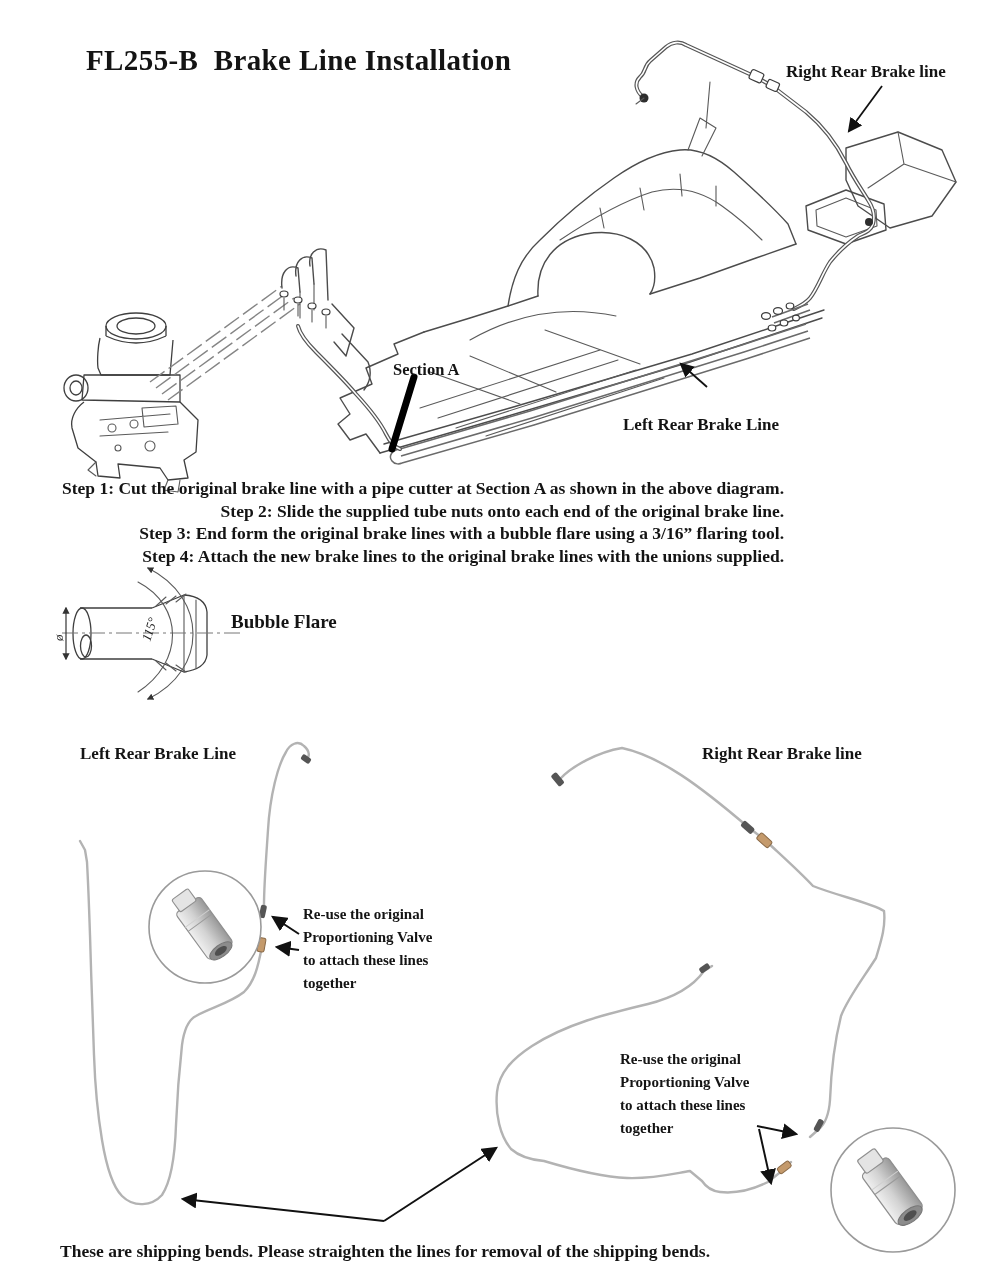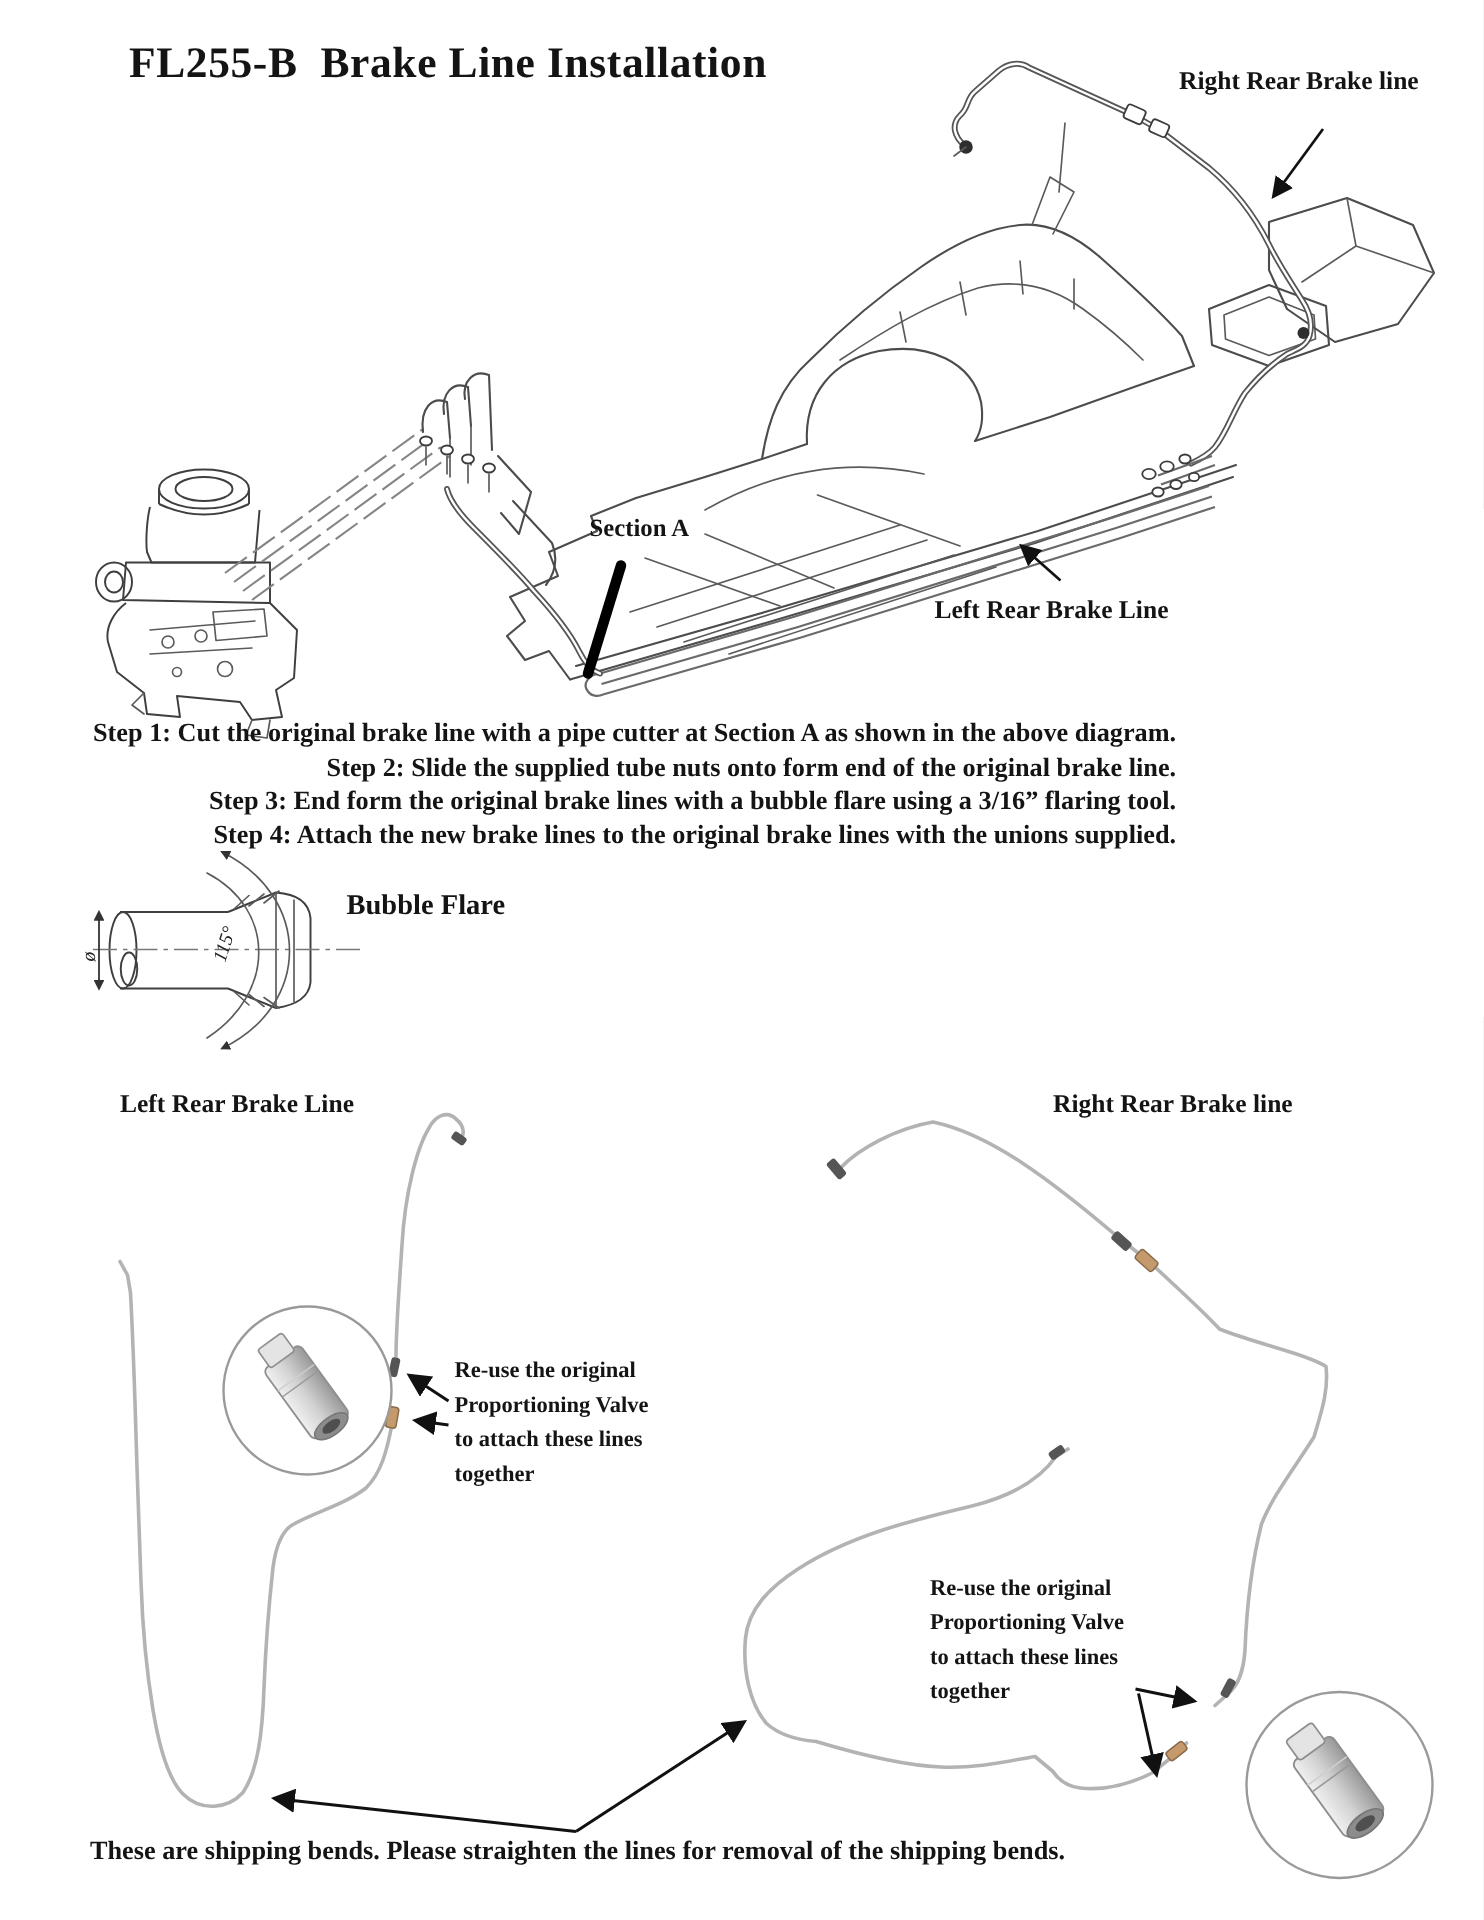--- a/index.html
+++ b/index.html
@@ -1,21 +1,21 @@
 <!DOCTYPE html>
 <html><head>
 <meta charset="utf-8">
 <style>
   html,body{margin:0;padding:0;background:#e9e9e9;}
   .page{
     position:relative;width:989px;height:1280px;background:#ffffff;
     font-family:"Liberation Serif","DejaVu Serif",serif;color:#141414;
     overflow:hidden;margin:0 auto;
   }
-  .lbl{position:absolute;font-weight:bold;white-space:nowrap;line-height:1.15;}
+  .lbl{position:absolute;font-weight:bold;white-space:nowrap;line-height:1.15;margin-top:18px;}
   .title{left:86px;top:26px;font-size:29px;letter-spacing:.4px;white-space:pre;}
   .lbl-rr-top{left:786px;top:44px;font-size:17px;}
   .lbl-section-a{left:393px;top:343px;font-size:16.5px;text-align:right;}
   .lbl-lr-top{left:623px;top:397px;font-size:17px;}
   .steps{position:absolute;left:62px;top:477px;font-weight:bold;font-size:17.5px;line-height:22.6px;text-align:right;}
   .bubble-lbl{left:231px;top:593px;font-size:19px;}
   .head-left{left:80px;top:726px;font-size:17px;}
   .head-right{left:702px;top:726px;font-size:17px;}
   .note{position:absolute;font-weight:bold;font-size:15px;line-height:23px;width:190px;}
   .note-left{left:303px;top:903px;}
@@ -201,21 +201,21 @@
   </svg>
 
   <div class="lbl title">FL255-B  Brake Line Installation</div>
 
   <div class="lbl lbl-rr-top">Right Rear Brake line</div>
   <div class="lbl lbl-section-a">Section A</div>
   <div class="lbl lbl-lr-top">Left Rear Brake Line</div>
 
   <div class="steps">
     <div>Step 1: Cut the original brake line with a pipe cutter at Section A as shown in the above diagram.</div>
-    <div>Step 2: Slide the supplied tube nuts onto form end of the original brake line.</div>
+    <div>Step 2: Slide the supplied tube nuts onto each end of the original brake line.</div>
     <div>Step 3: End form the original brake lines with a bubble flare using a 3/16” flaring tool.</div>
     <div>Step 4: Attach the new brake lines to the original brake lines with the unions supplied.</div>
   </div>
 
   <div class="lbl bubble-lbl">Bubble Flare</div>
 
   <div class="lbl head-left">Left Rear Brake Line</div>
   <div class="lbl head-right">Right Rear Brake line</div>
 
   <div class="note note-left">

